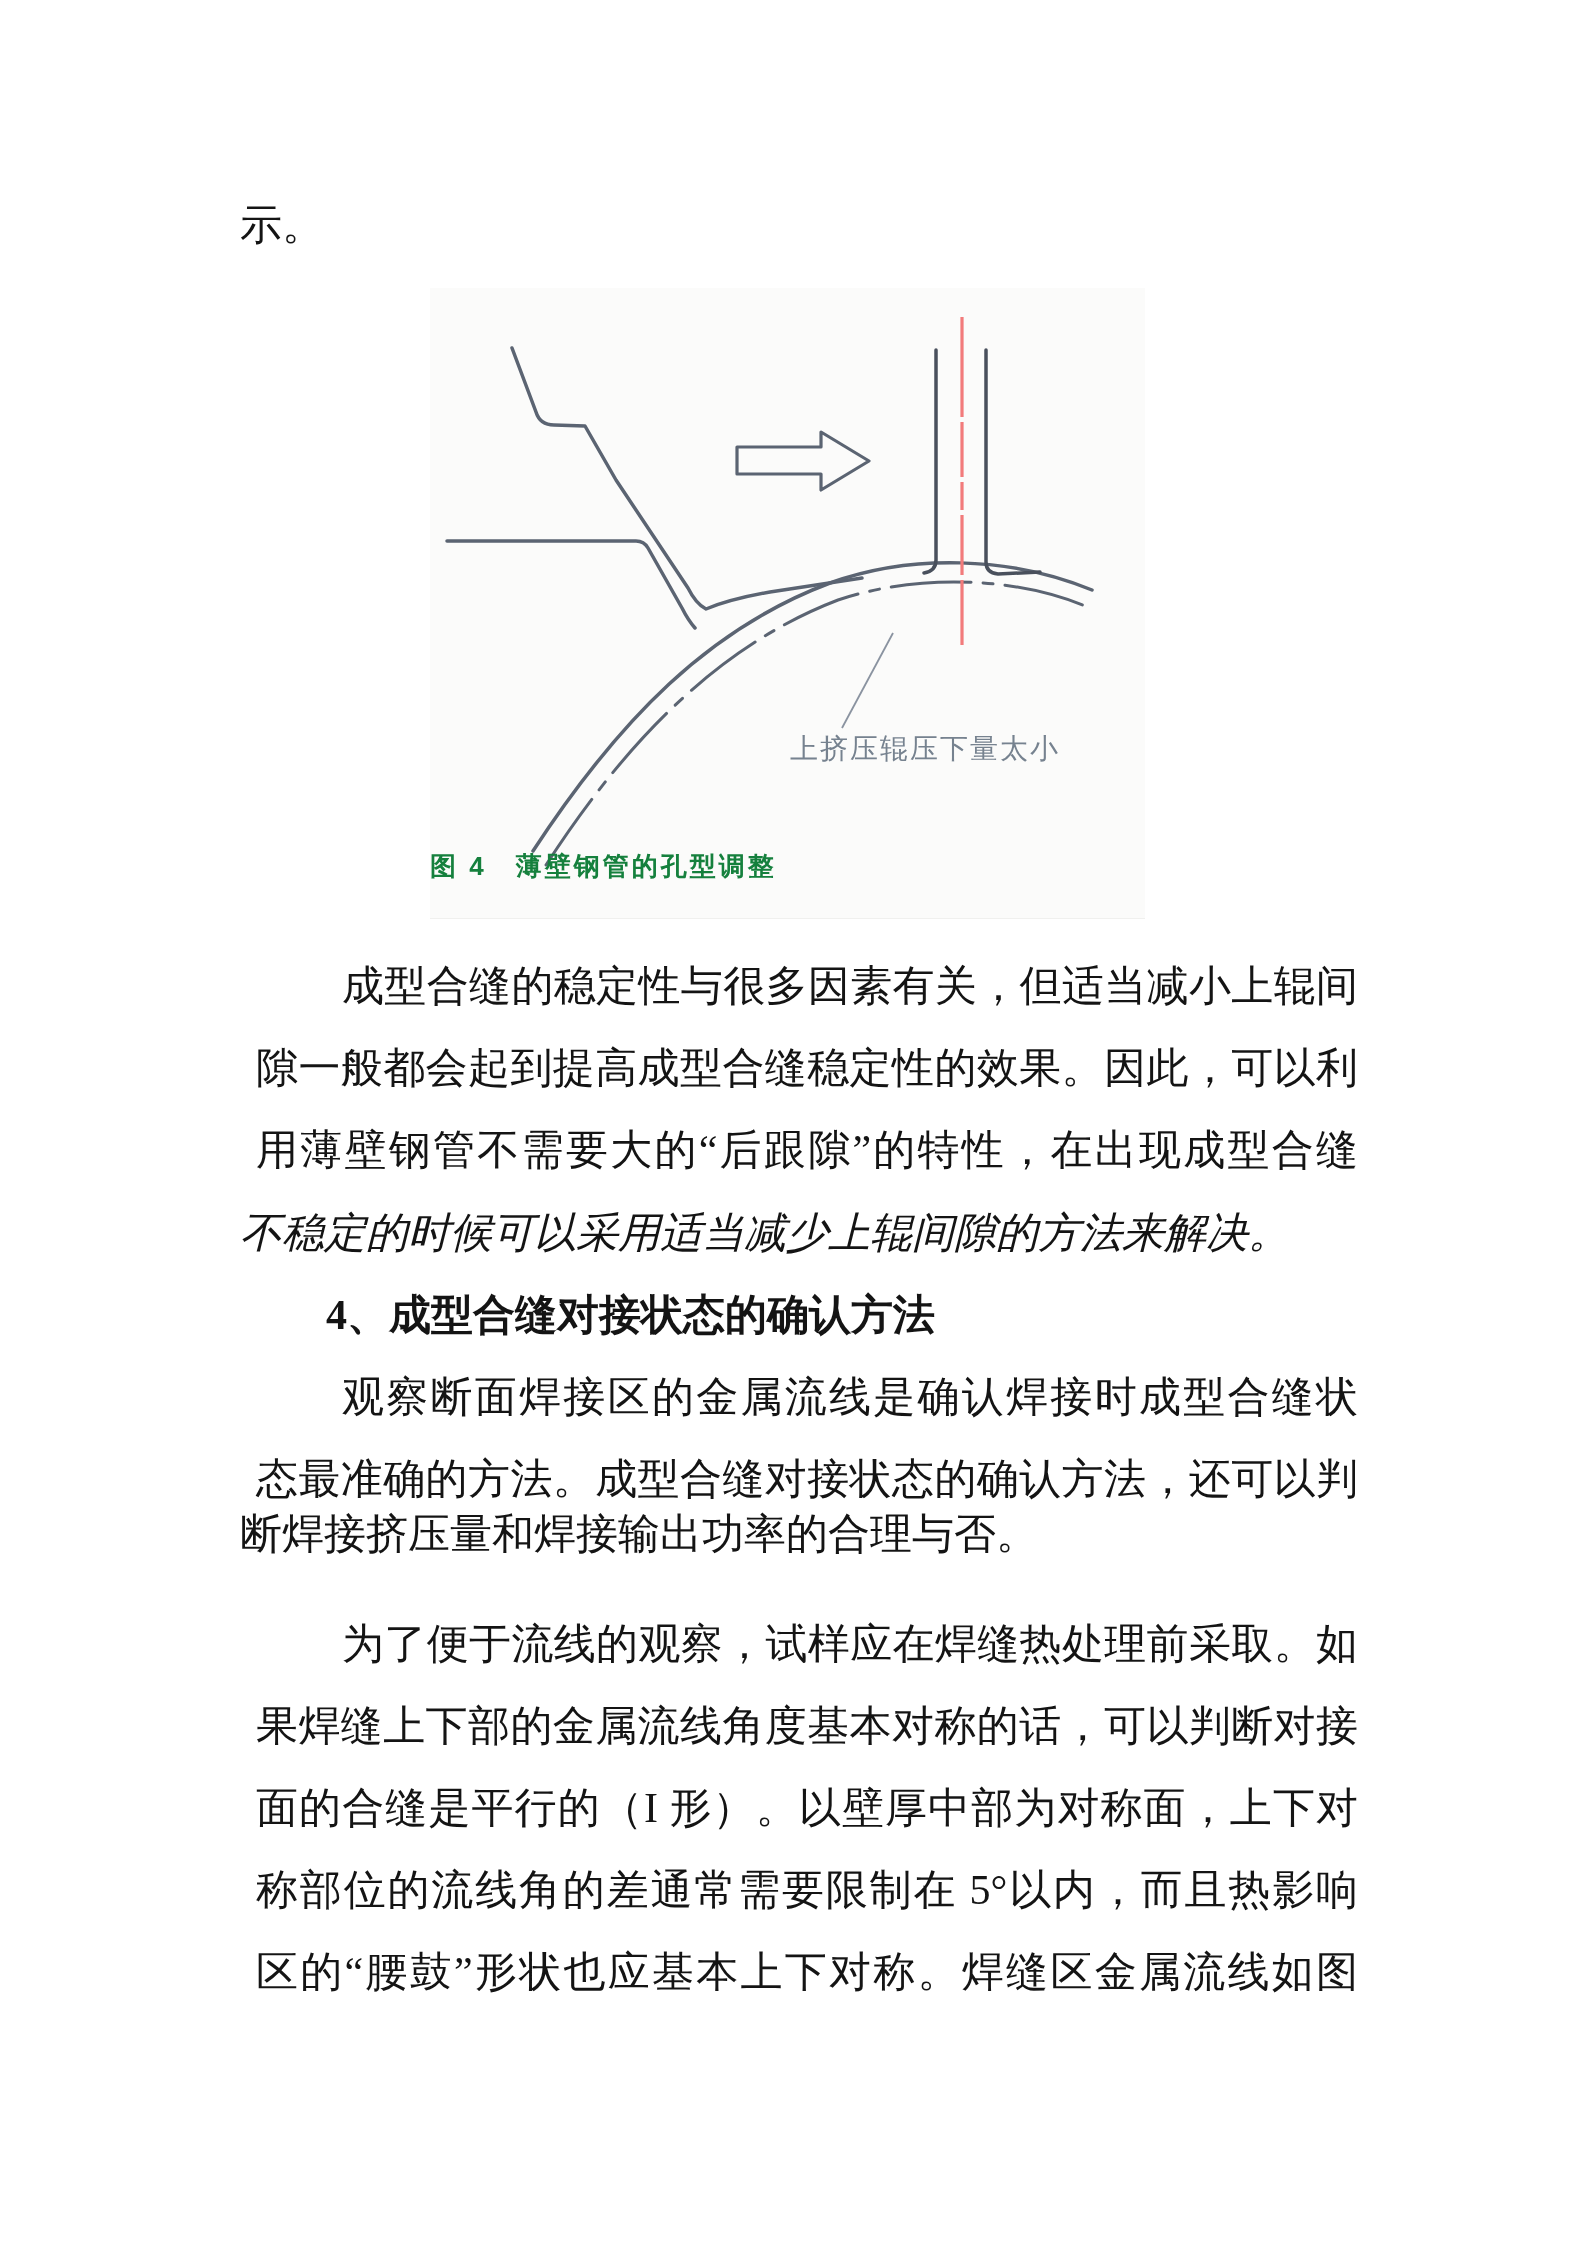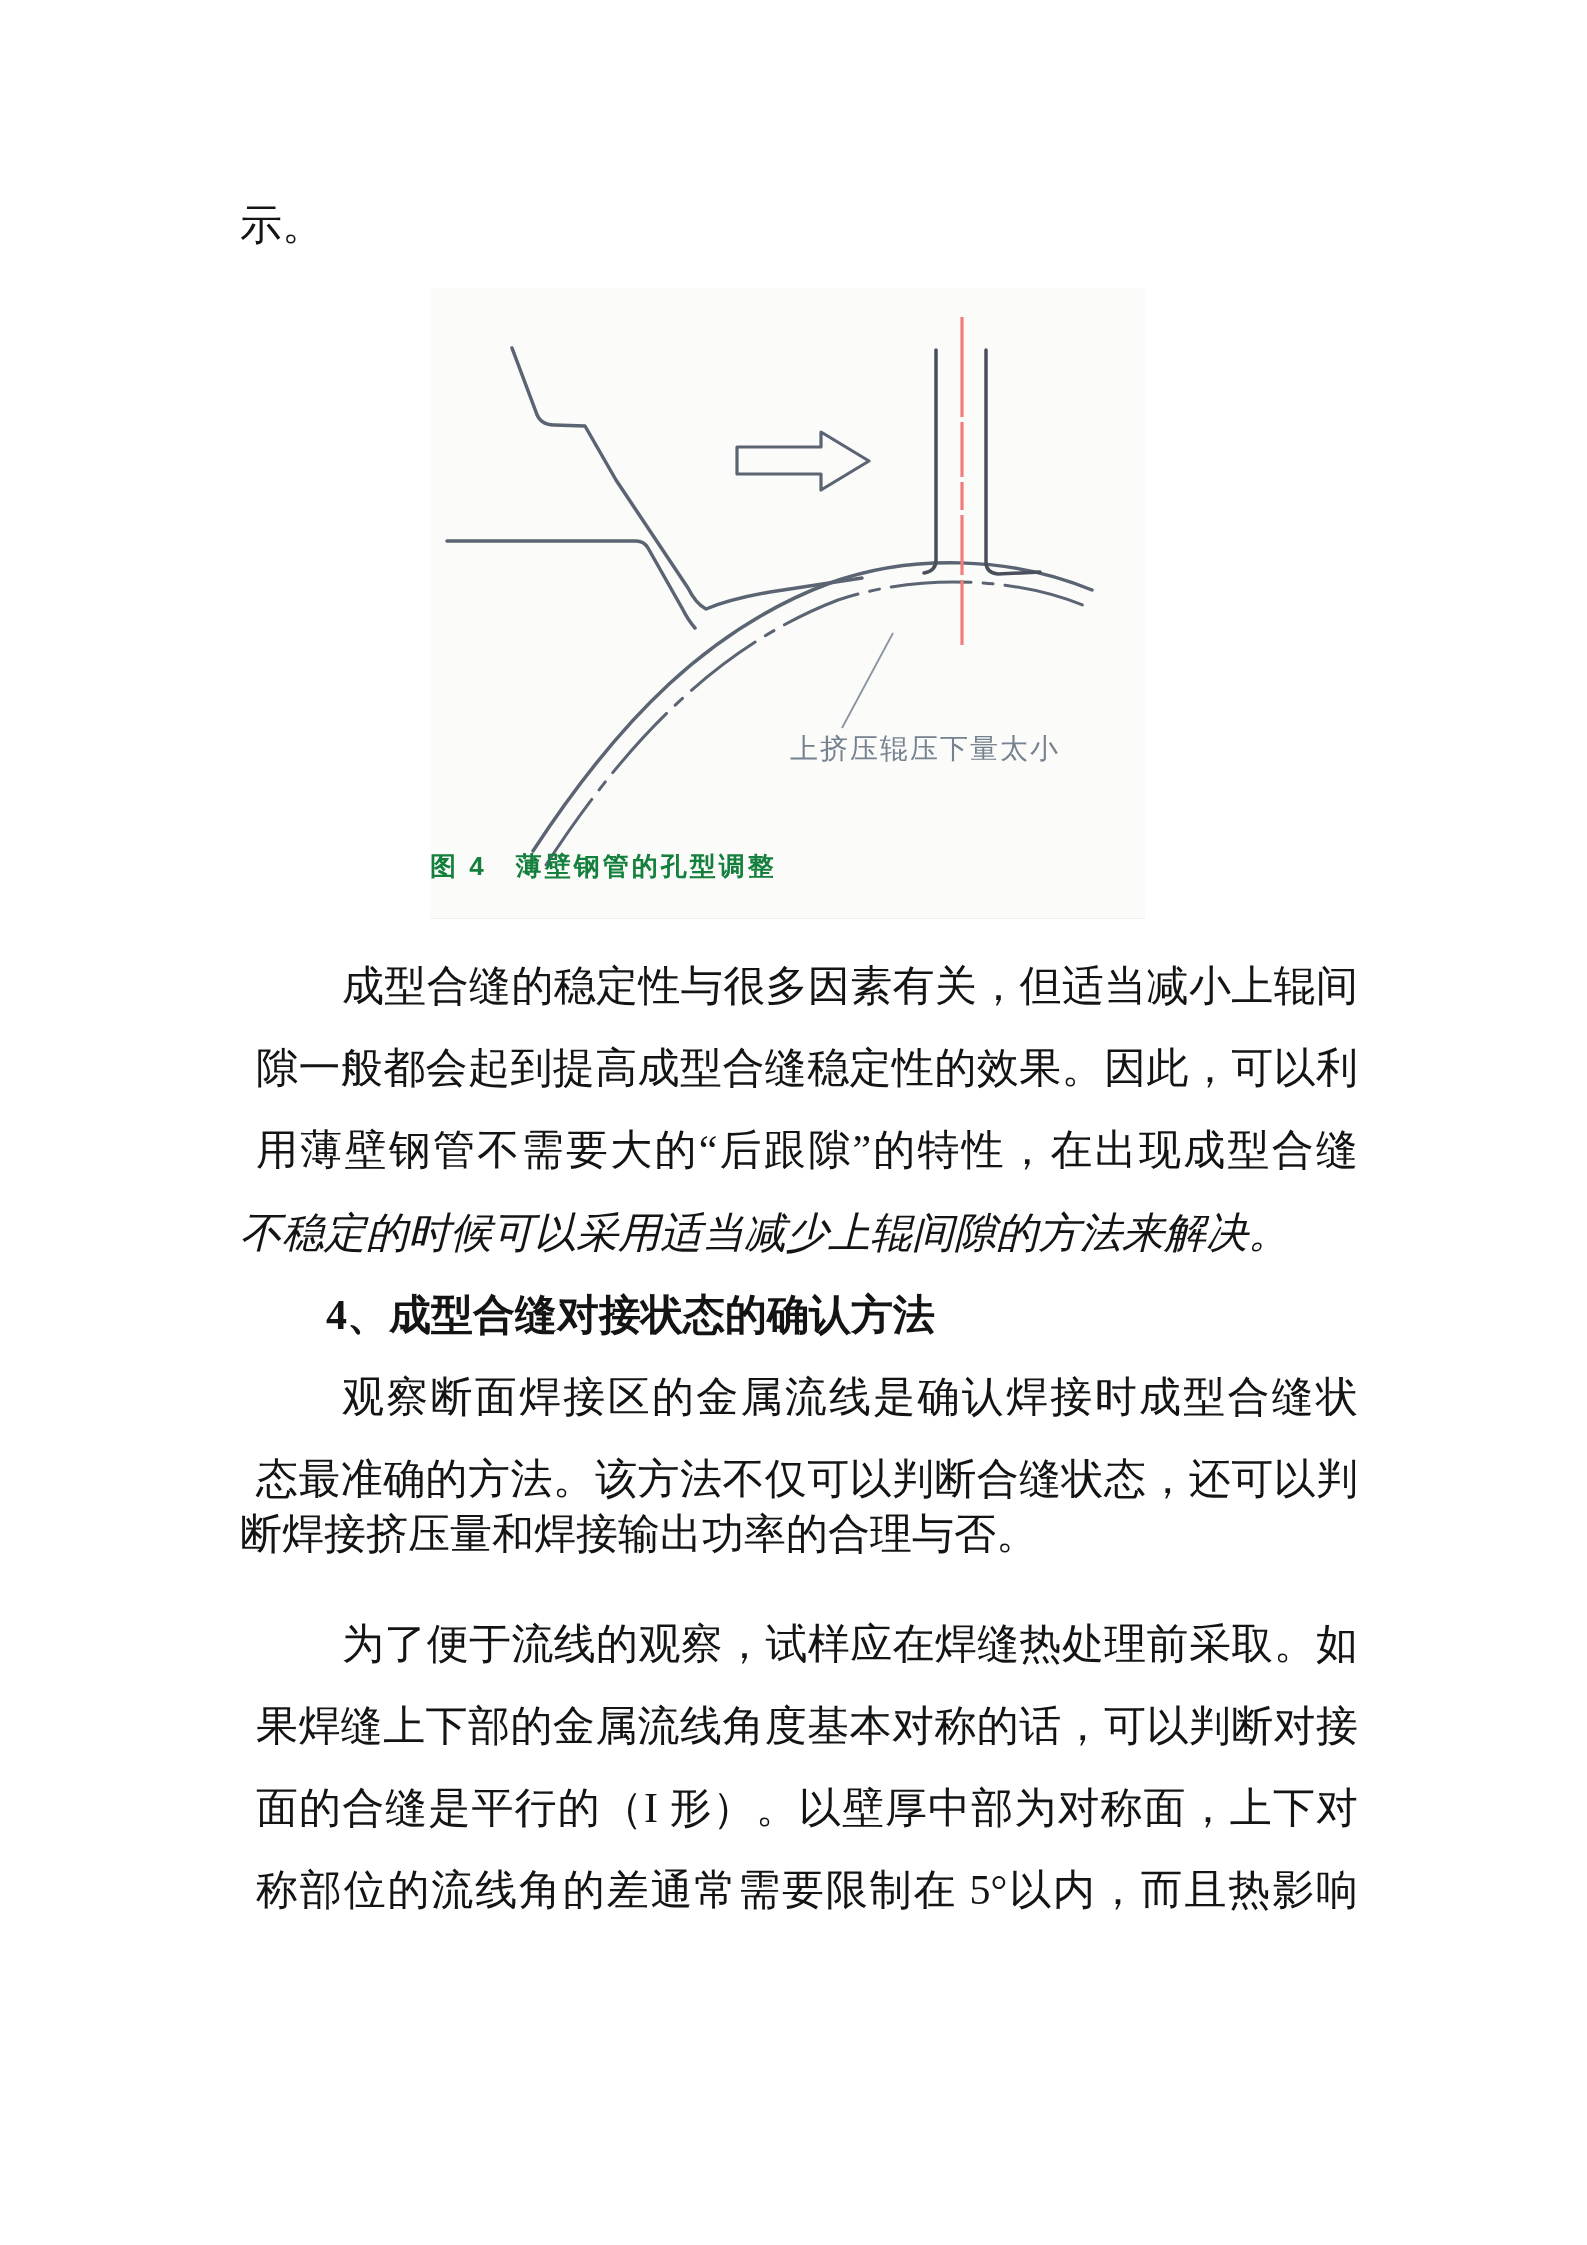--- a/index.html
+++ b/index.html
@@ -56,26 +56,27 @@
 <div id="page">
 
   <div id="body-lines">
       <div class="line end" style="top: 197px;">示。</div>
       <div class="line full indent" style="top: 958px;">成型合缝的稳定性与很多因素有关，但适当减小上辊间</div>
       <div class="line full" style="top: 1040px;">隙一般都会起到提高成型合缝稳定性的效果。因此，可以利</div>
       <div class="line full" style="top: 1122px;">用薄壁钢管不需要大的“后跟隙”的特性，在出现成型合缝</div>
       <div class="line end" style="top: 1205px; font-style: italic;">不稳定的时候可以采用适当减少上辊间隙的方法来解决。</div>
       <div class="line heading indent" style="top: 1287px;">4、成型合缝对接状态的确认方法</div>
       <div class="line full indent" style="top: 1369px;">观察断面焊接区的金属流线是确认焊接时成型合缝状</div>
-      <div class="line full" style="top: 1451px;">态最准确的方法。该方法不仅可以判断合缝状态，还可以判</div>
+      <div class="line full" style="top: 1451px;">态最准确的方法。成型合缝对接状态的确认方法，还可以判</div>
       <div class="line end" style="top: 1506px;">断焊接挤压量和焊接输出功率的合理与否。</div>
       <div class="line full indent" style="top: 1616px;">为了便于流线的观察，试样应在焊缝热处理前采取。如</div>
       <div class="line full" style="top: 1698px;">果焊缝上下部的金属流线角度基本对称的话，可以判断对接</div>
       <div class="line full" style="top: 1780px;">面的合缝是平行的（I 形）。以壁厚中部为对称面，上下对</div>
       <div class="line full" style="top: 1862px;">称部位的流线角的差通常需要限制在 5°以内，而且热影响</div>
+      <div class="line full" style="top: 1944px;">区的“腰鼓”形状也应基本上下对称。焊缝区金属流线如图</div>
     </div>
 
   <div id="figure">
     <svg width="715" height="630" viewBox="0 0 715 630">
 
       <path d="M 82 60 L 106 124 Q 110 137 124 137 L 155 138 L 186 192 L 258 300 Q 266 316 276 321 Q 300 311 340 304 L 432 290" fill="none" stroke="#5b6472" stroke-width="3.5" stroke-linejoin="round" stroke-linecap="round"></path>
 
       <path d="M 17 253 L 206 253 Q 214 253 218 260 L 252 320 Q 258 332 265 340" fill="none" stroke="#5b6472" stroke-width="3.5" stroke-linejoin="round" stroke-linecap="round"></path>
 
       <path d="M 103 563 C 190 430 280 340 400 295 C 480 266 580 268 662 302" fill="none" stroke="#5b6472" stroke-width="3.5" stroke-linecap="round"></path>

